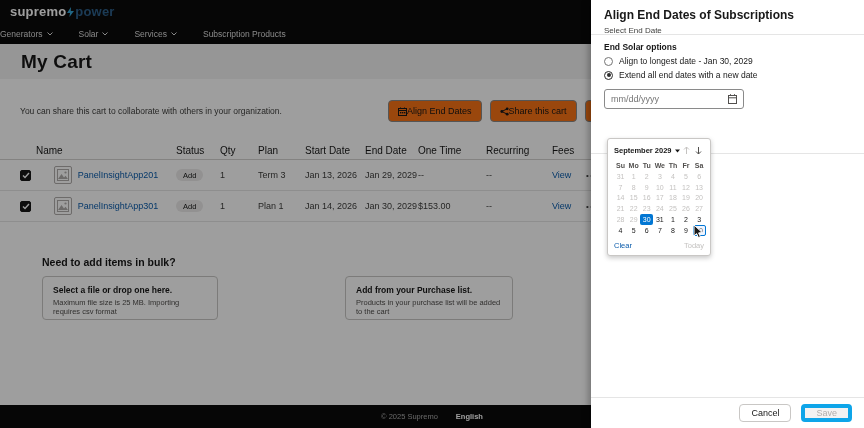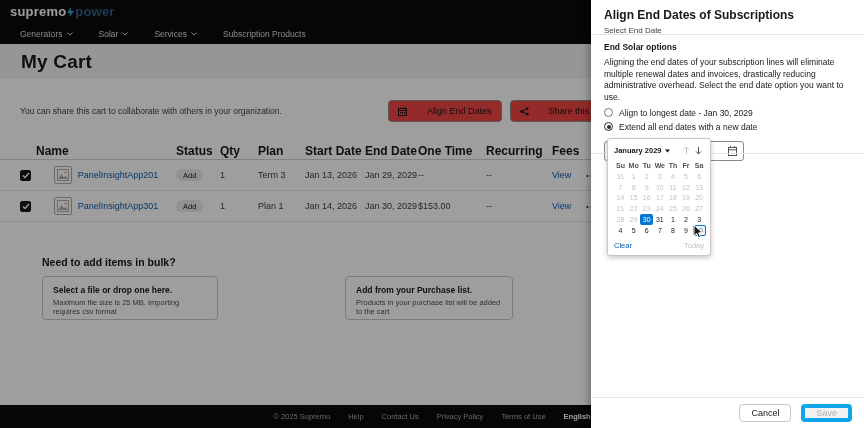--- a/index.html
+++ b/index.html
@@ -8,41 +8,41 @@
   .stage { position:relative; width:864px; height:428px; overflow:hidden; background:#fff; }
 
   
   .app { position:absolute; inset:0; }
   .topbar { position:absolute; top:0; left:0; right:0; height:44px; background:#0b0b0b; }
   .logo-row { height:23px; display:flex; align-items:center; padding-left:10px; }
   .logo { display:flex; align-items:center; font-weight:bold; font-size:13px; letter-spacing:.2px; }
   .logo .p1 { color:#fff; }
   .logo .p2 { color:#2d5f8a; }
   .logo svg { margin:0 1px; }
-  .nav-row { height:21px; display:flex; align-items:center; gap:26px; padding-left:20px; }
+  .nav-row { height:21px; display:flex; align-items:center; gap:26px; padding-left:0; }
   .nav-item { display:flex; align-items:center; gap:4px; color:#dcdcdc; font-size:8.5px; cursor:default; }
   .nav-item svg { margin-top:1px; }
 
   .title-band { position:absolute; top:44px; left:0; right:0; height:35px; background:#f3f2f2; display:flex; align-items:center; padding-left:21px; }
   .page-title { font-size:19px; font-weight:bold; color:#181818; letter-spacing:.2px; }
 
   .content { position:absolute; top:79px; left:0; right:0; bottom:23px; background:#ffffff; }
 
   .share-row { position:relative; margin:21px 18px 0 20px; height:22px; }
   .share-text { position:absolute; left:0; top:6px; font-size:8.5px; color:#3e3e3c; }
   .toolbar { position:absolute; left:368px; top:0; display:flex; gap:8px; }
-  .btn { display:flex; align-items:center; gap:20px; height:22px; padding:0 9px; background:#ef4444;
+  .btn { display:flex; align-items:center; gap:0; height:22px; padding:0 9px; background:#f97316;
          border:1px solid #8a8a8a; border-radius:4px; font-size:9px; color:#181818; cursor:pointer; white-space:nowrap; }
   .btn svg { flex:none; }
 
   .cart-table { margin:20px 0 0 0; }
   .trow { display:grid; grid-template-columns:16px 140px 44px 38px 47px 60px 53px 68px 66px 34px 26px;
           align-items:center; padding-left:20px; }
   .thead { height:18px; border-bottom:1px solid #d4d2d0; }
-  .thead .th { font-size:12px; font-weight:bold; color:#181818; }
+  .thead .th { font-size:10px; font-weight:normal; color:#181818; }
   .tr { height:31px; border-bottom:1px solid #e5e5e5; }
   .cell { font-size:9px; color:#3e3e3c; }
   .name-cell { display:flex; align-items:center; gap:6px;justify-content:center; }
   .prod-link { font-size:9px; color:#0b5cab; cursor:pointer; }
   .fees-link { color:#0b5cab; cursor:pointer; }
   .checkbox { width:11px; height:11px; background:#181818; border:1px solid #181818; border-radius:2px;
               display:flex; align-items:center; justify-content:center; cursor:pointer; }
   .img-ph { width:18px; height:18px; border:1px solid #b0adab; border-radius:2px; display:flex; align-items:center; justify-content:center; background:#fff; }
   .pill { display:inline-block; background:#ecebea; border-radius:8px; font-size:7.5px; color:#181818; padding:1.5px 7px; }
   .dots { font-size:8px; letter-spacing:1.5px; color:#444; cursor:pointer; }
@@ -283,42 +283,35 @@
             <div class="card-t">Add from your Purchase list.</div>
             <div class="card-s">Products in your purchase list will be added to the cart</div>
           </div>
         </div>
       </div>
 
     </div>
 
     <div class="footer">
       <span class="copyright">© 2025 Supremo</span>
-      <span id="footer-links" style="display:flex; gap:18px;">
-          <span>Help</span>
-          <span>Contact Us</span>
-          <span>Privacy Policy</span>
-          <span>Terms of Use</span>
-        </span>
       <span class="lang">English</span>
     </div>
   </div>
 
   <div class="overlay"></div>
 
   <div class="drawer">
     <div class="drawer-head">
       <div class="drawer-title">Align End Dates of Subscriptions</div>
       <div class="drawer-sub">Select End Date</div>
     </div>
     <div class="hr hr1"></div>
 
     <div class="drawer-body">
       <div class="sect-h">End Solar options</div>
-      <div class="sect-p">Aligning the end dates of your subscription lines will eliminate multiple renewal dates and invoices, drastically reducing administrative overhead. Select the end date option you want to use.</div>
 
       <div class="radio-row">
         <span class="radio"></span>
         <span class="radio-label">Align to longest date - Jan 30, 2029</span>
       </div>
       <div class="radio-row">
         <span class="radio sel"></span>
         <span class="radio-label">Extend all end dates with a new date</span>
       </div>
 
@@ -331,21 +324,21 @@
             <line x1="6.5" y1="0.2" x2="6.5" y2="2" stroke="#514f4d"></line>
           </svg>
       </div>
     </div>
 
     <div class="hr hr2"></div>
 
     <div class="cal">
       <div class="cal-head">
         <div class="cal-month">
-          <span>January 2029</span>
+          <span>September 2029</span>
           <svg width="5" height="4" viewBox="0 0 5 4">
               <polygon points="0,0.5 5,0.5 2.5,3.5" fill="#181818"></polygon>
             </svg>
         </div>
         <div class="cal-spacer"></div>
         <div class="cal-arrow">
           <svg width="7" height="9" viewBox="0 0 7 9">
               <path d="M3.5 8 V1 M1 3.5 L3.5 1 L6 3.5" fill="none" stroke="#c4c2c0" stroke-width="1"></path>
             </svg>
         </div>

